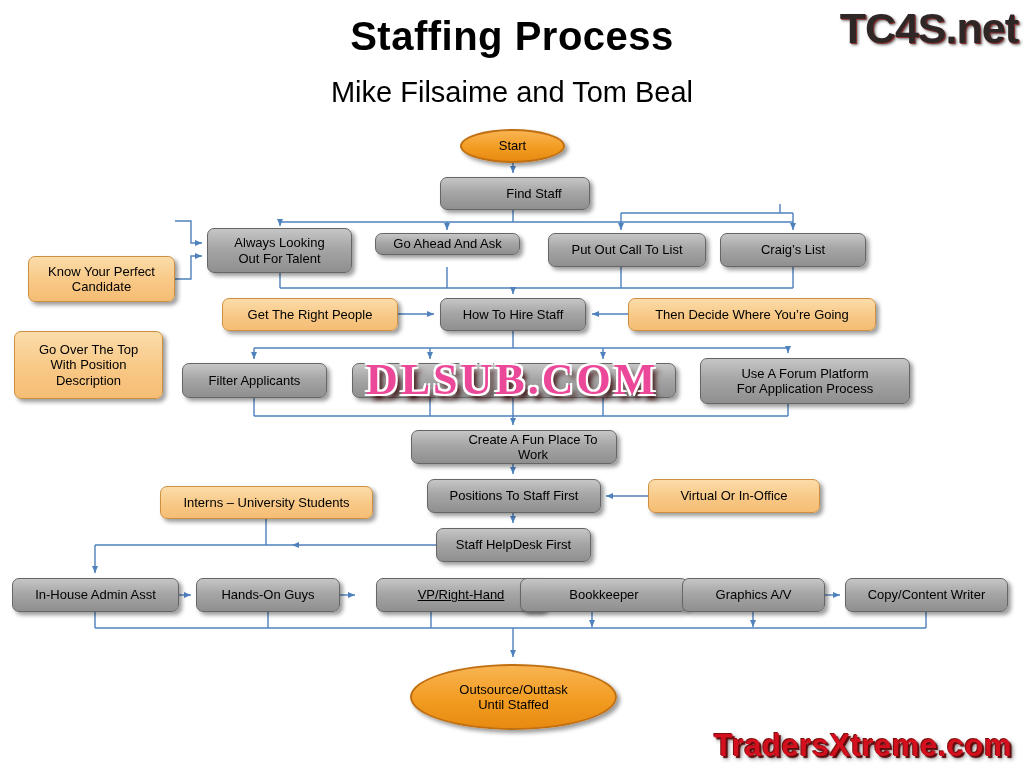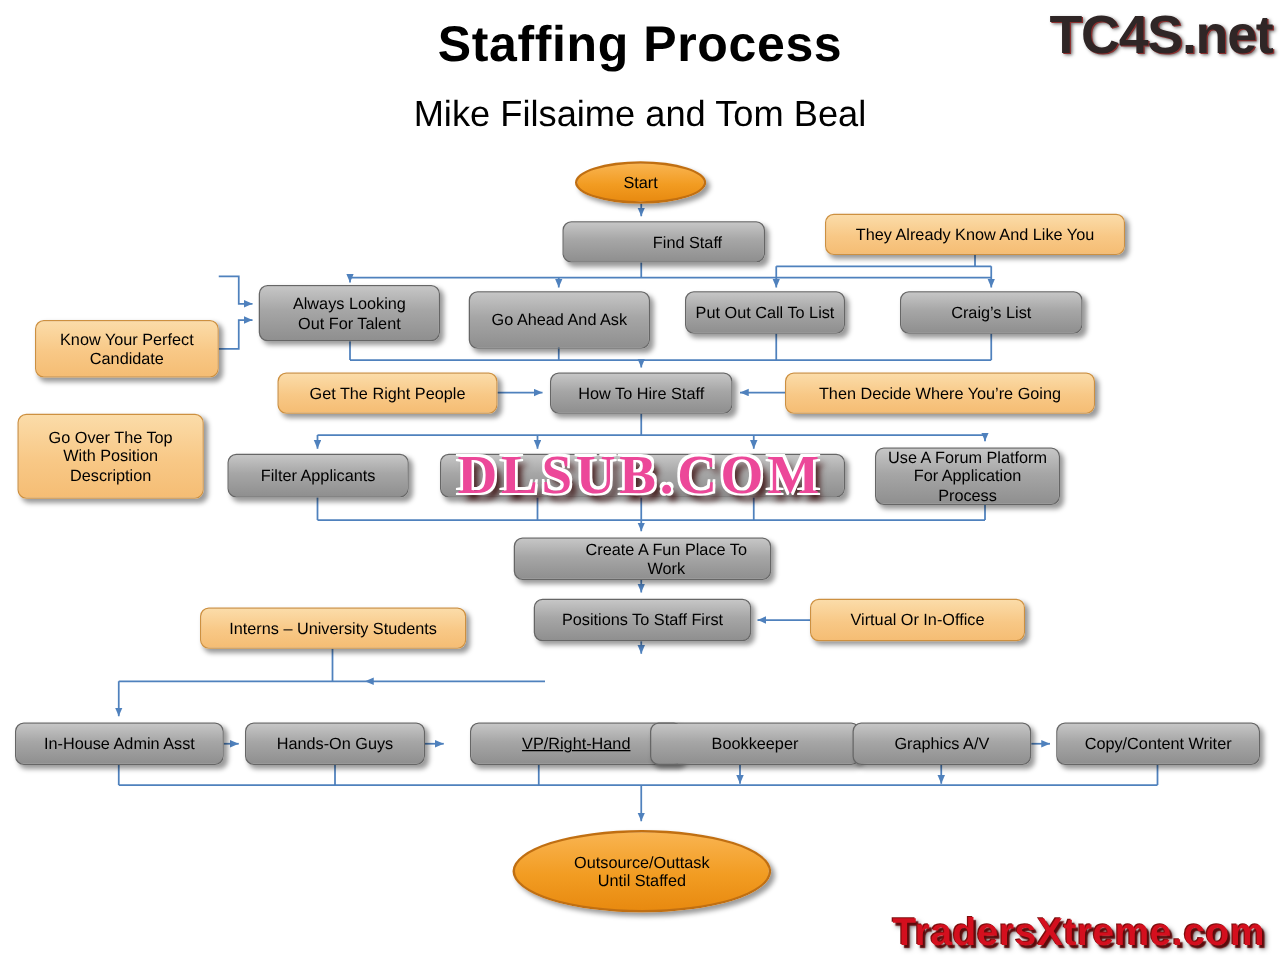--- a/index.html
+++ b/index.html
@@ -72,48 +72,48 @@
       <path d="M502,595 H515" marker-end="url(#arr)"></path>
       <path d="M664,595 H677" marker-end="url(#arr)"></path>
       <path d="M825,595 H840" marker-end="url(#arr)"></path>
       <path d="M592,612 V627" marker-end="url(#arr)"></path>
       <path d="M753,612 V627" marker-end="url(#arr)"></path>
       <path d="M513,628 V657" marker-end="url(#arr)"></path>
     </g>
   </svg>
 
   <div class="node ellipse" style="left:460px;top:129px;width:105px;height:34px;">Start</div>
-  <div class="node gray" style="left:450px;top:177px;width:162px;height:33px;padding-left:44px;">Find Staff</div>
-  <div class="node orange" style="left:660px;top:171px;width:240px;height:33px;">They Already Know And Like You</div>
+  <div class="node gray" style="left:440px;top:177px;width:150px;height:33px;padding-left:44px;">Find Staff</div>
 
   <div class="node orange" style="left:28px;top:256px;width:147px;height:46px;">Know Your Perfect
 Candidate</div>
 
   <div class="node gray" style="left:207px;top:228px;width:145px;height:45px;">Always Looking
 Out For Talent</div>
-  <div class="node gray" style="left:375px;top:233px;width:145px;height:46px;">Go Ahead And Ask</div>
-  <div class="node gray" style="left:548px;top:233px;width:128px;height:34px;">Put Out Call To List</div>
+  <div class="node gray" style="left:375px;top:233px;width:145px;height:22px;">Go Ahead And Ask</div>
+  <div class="node gray" style="left:548px;top:233px;width:158px;height:34px;">Put Out Call To List</div>
   <div class="node gray" style="left:720px;top:233px;width:146px;height:34px;">Craig’s List</div>
 
   <div class="node orange" style="left:222px;top:298px;width:176px;height:33px;">Get The Right People</div>
   <div class="node gray" style="left:440px;top:298px;width:146px;height:33px;">How To Hire Staff</div>
   <div class="node orange" style="left:628px;top:298px;width:248px;height:33px;">Then Decide Where You’re Going</div>
 
   <div class="node orange" style="left:14px;top:331px;width:149px;height:68px;">Go Over The Top
 With Position
 Description</div>
   <div class="node gray" style="left:182px;top:363px;width:145px;height:35px;">Filter Applicants</div>
   <div class="node gray" style="left:352px;top:363px;width:324px;height:35px;"></div>
-  <div class="node gray" style="left:700px;top:358px;width:148px;height:46px;">Use A Forum Platform
+  <div class="node gray" style="left:700px;top:358px;width:210px;height:46px;">Use A Forum Platform
 For Application Process</div>
 
   <div class="node gray" style="left:411px;top:430px;width:206px;height:34px;padding-left:44px;">Create A Fun Place To Work</div>
   <div class="node gray" style="left:427px;top:479px;width:174px;height:34px;">Positions To Staff First</div>
   <div class="node orange" style="left:648px;top:479px;width:172px;height:34px;">Virtual Or In-Office</div>
   <div class="node orange" style="left:160px;top:486px;width:213px;height:33px;">Interns – University Students</div>
+  <div class="node gray" style="left:436px;top:528px;width:155px;height:34px;">Staff HelpDesk First</div>
 
   <div class="node gray" style="left:12px;top:578px;width:167px;height:34px;">In-House Admin Asst</div>
   <div class="node gray" style="left:196px;top:578px;width:144px;height:34px;">Hands-On Guys</div>
   <div class="node gray" style="left:376px;top:578px;width:170px;height:34px;text-decoration:underline;">VP/Right-Hand</div>
   <div class="node gray" style="left:520px;top:578px;width:168px;height:34px;">Bookkeeper</div>
   <div class="node gray" style="left:682px;top:578px;width:143px;height:34px;">Graphics A/V</div>
   <div class="node gray" style="left:845px;top:578px;width:163px;height:34px;">Copy/Content Writer</div>
 
   <div class="node ellipse" style="left:410px;top:664px;width:207px;height:66px;">Outsource/Outtask
 Until Staffed</div>

